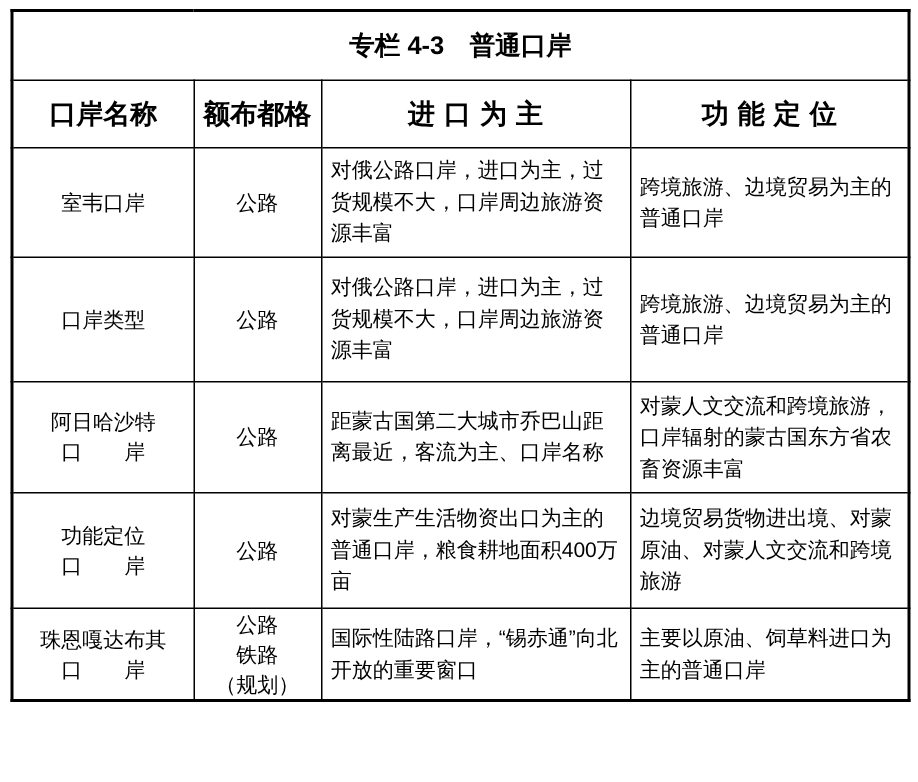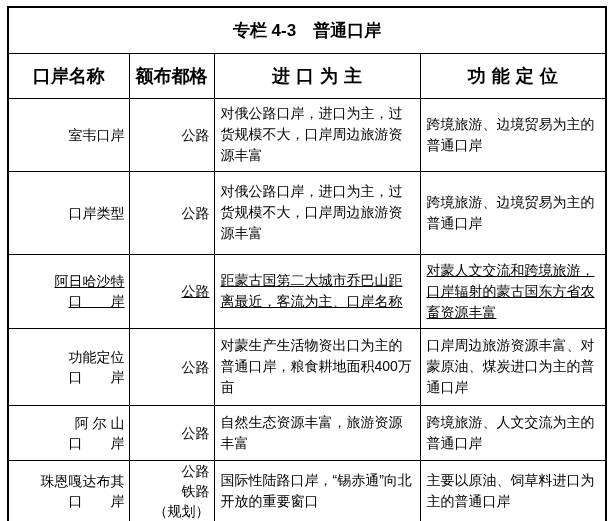--- a/index.html
+++ b/index.html
@@ -33,41 +33,41 @@
     border: 1px solid #000000;
     vertical-align: middle;
     padding: 0 4px;
     box-sizing: border-box;
     overflow: hidden;
   }
   tr.title-row { height: 46px; }
   tr.header-row { height: 45px; }
   tr.r0 { height: 73px; }
   tr.r1 { height: 83px; }
-  tr.r2 { height: 74px; text-decoration: underline; }
+  tr.r2 { height: 74px; }
   tr.r3 { height: 77px; }
   tr.r4 { height: 55px; }
   tr.r5 { height: 58px; }
   .title-cell {
     text-align: center;
     font-weight: bold;
     font-size: 17px;
   }
   .header-row th {
     text-align: center;
     font-weight: bold;
     font-size: 18px;
     padding: 2px 0;
   }
   .header-row th.spaced {
     letter-spacing: 6px;
     text-indent: 6px; 
   }
   td.name-cell, td.type-cell {
-    text-align: right;
+    text-align: center;
     font-size: 14px;
     line-height: 20px;
   }
   td.text-cell {
     text-align: left;
     font-size: 14px;
     line-height: 21px;
     padding: 4px 6px;
   }
   .line { white-space: pre; }
@@ -139,35 +139,23 @@
     <tr class="r3">
       <td class="name-cell">
         <div class="line">功能定位</div>
         <div class="line">口　　岸</div>
       </td>
       <td class="type-cell">
         <div class="line">公路</div>
 
       </td>
       <td class="text-cell">对蒙生产生活物资出口为主的普通口岸，粮食耕地面积400万亩</td>
-      <td class="text-cell">口岸周边旅游资源丰富、对蒙原油、煤炭进口为主的普通口岸</td>
+      <td class="text-cell">边境贸易货物进出境、对蒙原油、对蒙人文交流和跨境旅游</td>
     </tr>
 
-    <tr class="r4">
-      <td class="name-cell">
-        <div class="line">阿 尔 山</div>
-        <div class="line">口　　岸</div>
-      </td>
-      <td class="type-cell">
-        <div class="line">公路</div>
-
-      </td>
-      <td class="text-cell">自然生态资源丰富，旅游资源丰富</td>
-      <td class="text-cell">跨境旅游、人文交流为主的普通口岸</td>
-    </tr>
 
     <tr class="r5">
       <td class="name-cell">
         <div class="line">珠恩嘎达布其</div>
         <div class="line">口　　岸</div>
       </td>
       <td class="type-cell">
         <div class="line">公路</div>
         <div class="line">铁路</div>
         <div class="line">（规划）</div>

